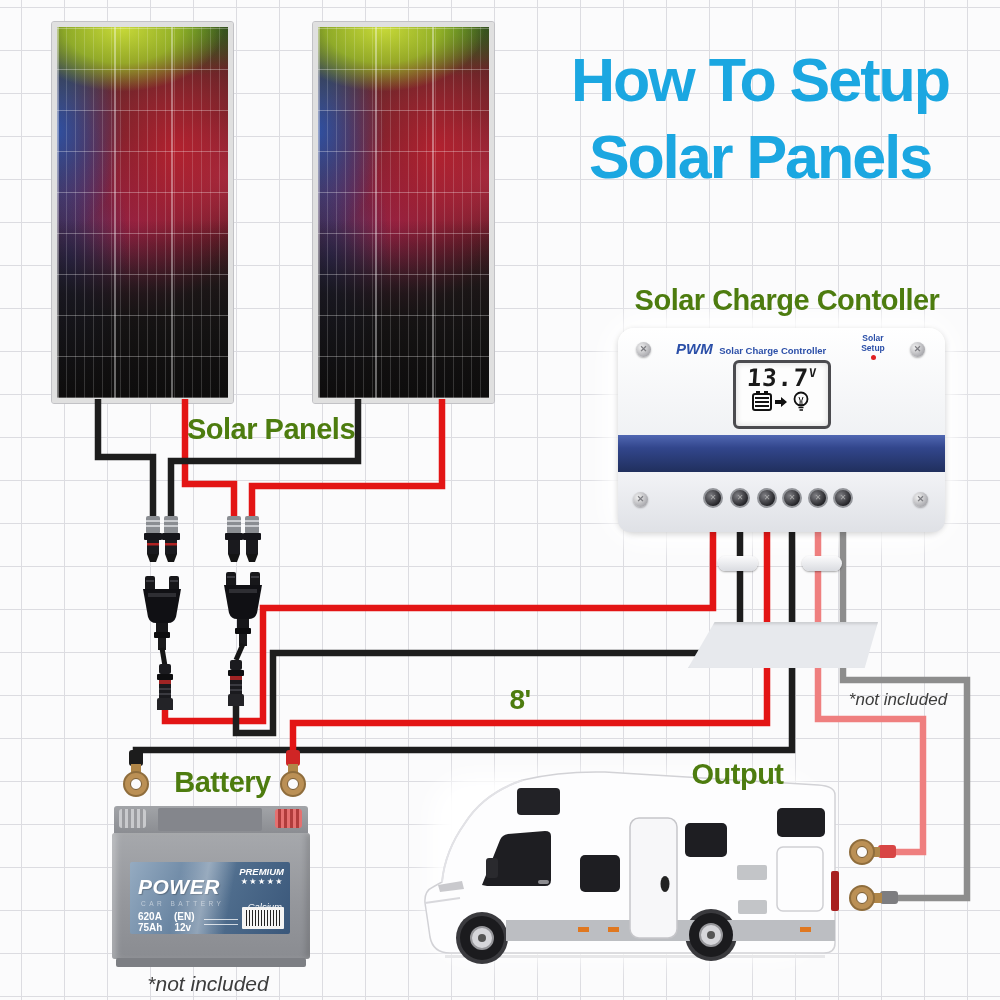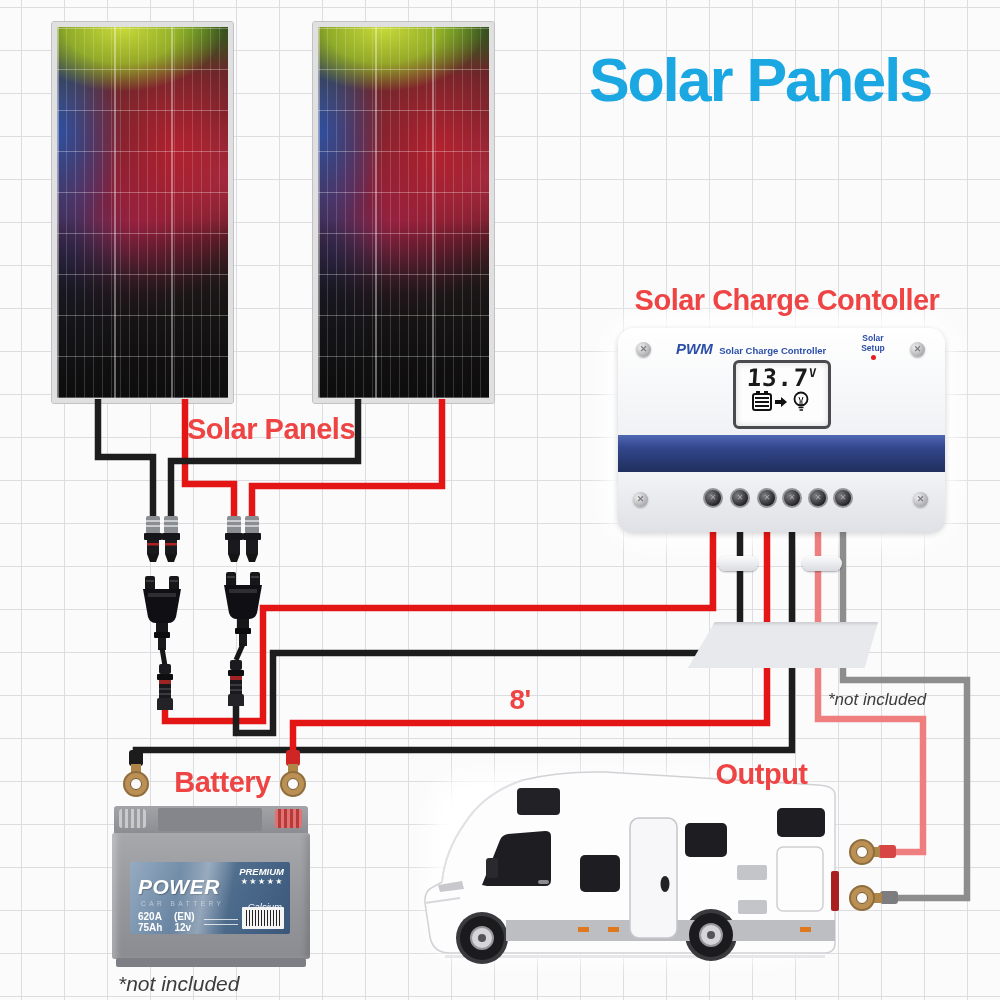--- a/index.html
+++ b/index.html
@@ -24,22 +24,22 @@
       radial-gradient(110px 90px at 100% 40%,rgba(232,92,132,.6),rgba(232,92,132,0) 70%),
       linear-gradient(180deg,#27381c 0%,#4c3a2e 20%,#5c2830 45%,#3c2428 62%,#242122 82%,#1c1b1c 100%);}
   .panel::after{content:"";position:absolute;inset:0;
     background:
       repeating-linear-gradient(90deg,rgba(255,255,255,.16) 0 1px,transparent 1px 9px),
       repeating-linear-gradient(0deg,rgba(255,255,255,.30) 0 1px,transparent 1px 41px),
       repeating-linear-gradient(90deg,rgba(255,255,255,.38) 0 2px,transparent 2px 57px);}
   
   .title{position:absolute;left:545px;top:42px;width:430px;text-align:center;
     font-weight:bold;font-size:61px;line-height:77px;letter-spacing:-2px;color:#1ba7e1;}
-  .h-label{position:absolute;font-weight:bold;font-size:29px;color:#ef4444;text-align:center;letter-spacing:-0.5px;}
-  .note{position:absolute;font-style:italic;color:#3c3c3c;text-align:left;}
+  .h-label{position:absolute;font-weight:bold;font-size:29px;color:#4d7c0f;text-align:center;letter-spacing:-0.5px;}
+  .note{position:absolute;font-style:italic;color:#3c3c3c;text-align:center;}
   
   .ctrl{position:absolute;left:618px;top:328px;width:327px;height:204px;border-radius:16px;
     background:linear-gradient(180deg,#ffffff,#eef0f3 60%,#e4e6ea);box-shadow:0 2px 6px rgba(0,0,0,.18);}
   .ctrl .band{position:absolute;left:0;top:107px;width:100%;height:37px;
     background:linear-gradient(180deg,#5067b2 0%,#32468c 35%,#202f5d 100%);}
   .ctrl .lower{position:absolute;left:0;top:144px;width:100%;height:60px;border-radius:0 0 12px 12px;
     background:linear-gradient(180deg,#f2f3f6,#dfe1e6);}
   .ctrl .recess{position:absolute;left:70px;top:150px;width:190px;height:46px;background:#e7e9ed;
     clip-path:polygon(14% 0,100% 0,93% 100%,0 100%);box-shadow:inset 0 2px 3px rgba(0,0,0,.12);}
   .brandrow{position:absolute;left:58px;top:12px;white-space:nowrap;color:#2b4fa8;}
@@ -345,22 +345,23 @@
         <circle cx="62" cy="175" r="4" fill="#555"></circle>
     </g>
     <g>
       <circle cx="291" cy="172" r="22" fill="#1b1b1e"></circle>
         <circle cx="291" cy="172" r="11" fill="#d6d6da" stroke="#96969a" stroke-width="2"></circle>
         <circle cx="291" cy="172" r="4" fill="#555"></circle>
     </g>
   </svg>
 
   <div class="title">
+    <div>How To Setup</div>
     <div>Solar Panels</div>
   </div>
   <div class="h-label" style="left:140px;top:413px;width:262px;">Solar Panels</div>
   <div class="h-label" style="left:620px;top:284px;width:334px;">Solar Charge Contoller</div>
   <div class="h-label" style="left:155px;top:766px;width:135px;">Battery</div>
-  <div class="h-label" style="left:684px;top:758px;width:155px;">Output</div>
+  <div class="h-label" style="left:660px;top:758px;width:155px;">Output</div>
   <div class="h-label" style="left:495px;top:684px;width:50px;font-size:28px;">8'</div>
   <div class="note" style="left:828px;top:690px;width:140px;font-size:17px;">*not included</div>
   <div class="note" style="left:118px;top:972px;width:180px;font-size:21px;">*not included</div>
 </div>
 
 </body></html>

